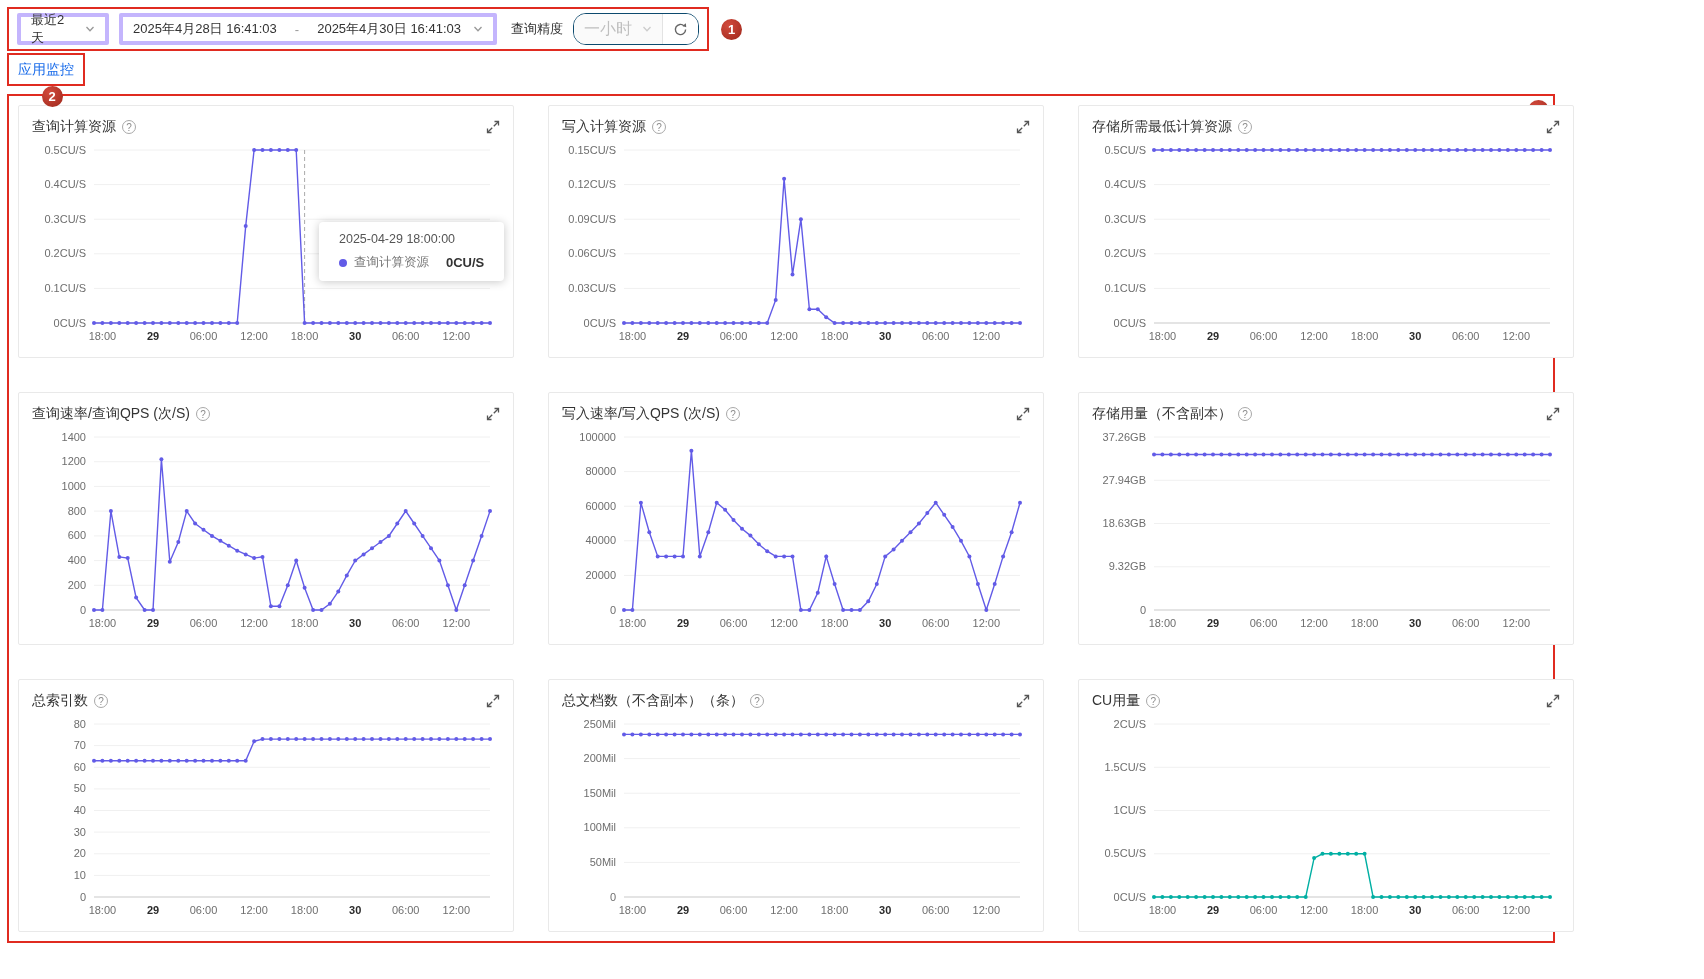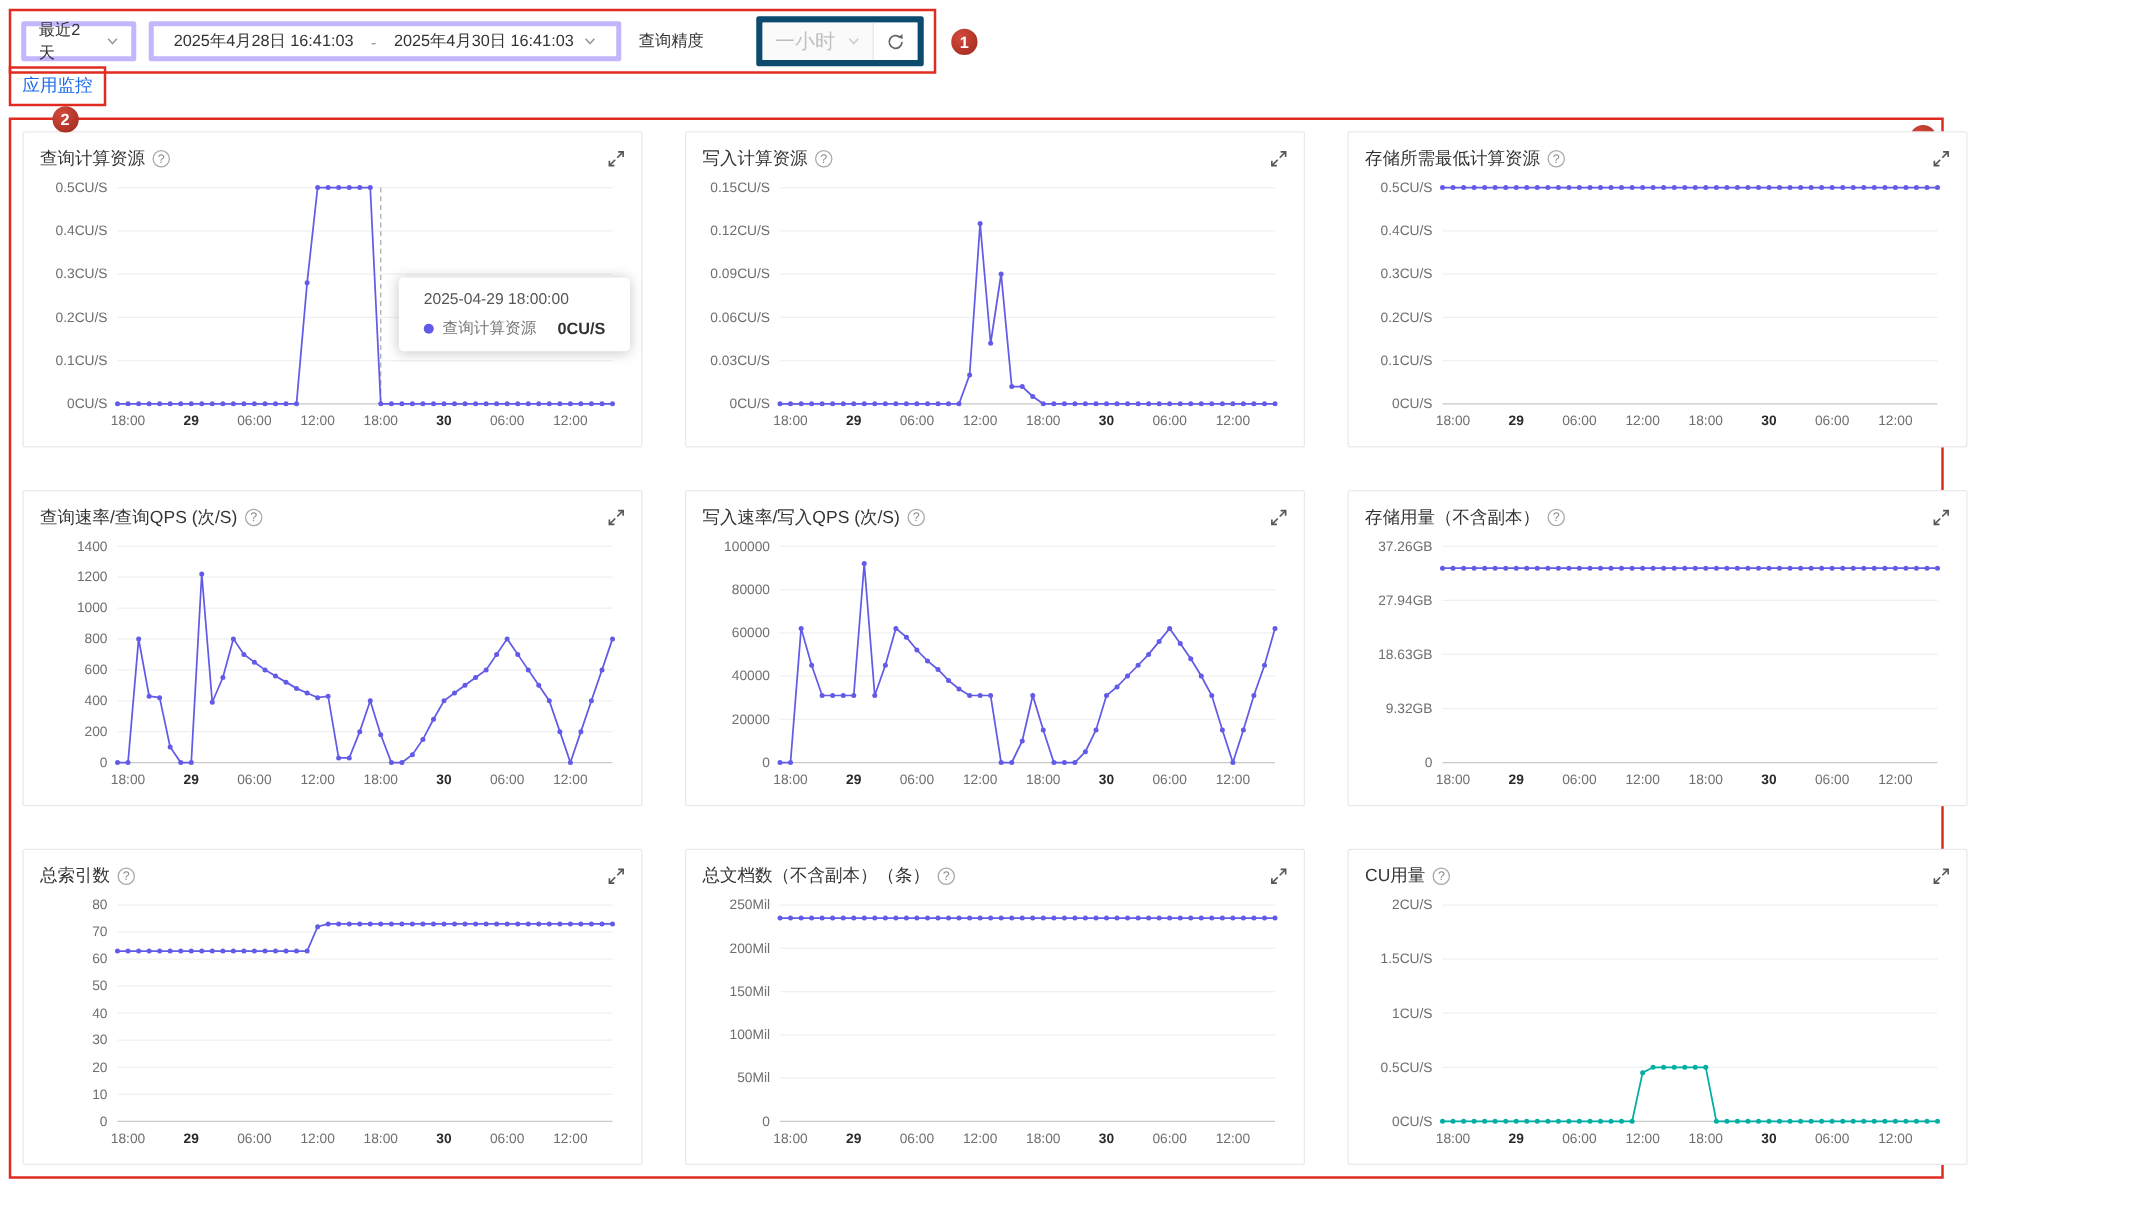--- a/index.html
+++ b/index.html
@@ -12,24 +12,24 @@
            width:21px; height:21px; border-radius:50%;
            background:radial-gradient(circle at 35% 30%, #d24a3c, #9e281c);
            color:#fff; font-size:13px; font-weight:bold; flex:0 0 auto; }
 
   
   .toolbar-row { position:absolute; top:7px; left:7px; display:flex; align-items:center; }
   .toolbar { display:flex; align-items:center; gap:10px; padding:4px 8px; background:#fff; }
   .ctl { height:23px; display:flex; align-items:center; border:4px solid #c4b5fd; border-radius:2px;
          background:#fff; font-size:13px; padding:12px 10px; gap:8px; cursor:pointer; }
   .range-select { width:92px; justify-content:space-between; }
-  .date-box { width:378px; justify-content:center; }
+  .date-box { width:378px; justify-content:space-between; }
   .date-box .sep { color:#999; padding:0 6px; }
   .precision-label { font-size:13px; color:#333; margin-left:4px; }
-  .ctl-group { display:flex; align-items:stretch; border:5px solid #0c4a6e; border-radius:2px; overflow:hidden;margin-left:32px; }
+  .ctl-group { display:flex; align-items:stretch; border:1px solid #0c4a6e; border-radius:13px; overflow:hidden; }
   .ctl-group .part { display:flex; align-items:center; gap:10px; padding:0 10px; height:30px; background:#fafafa; }
   .ctl-group .part + .part { border-left:1px solid #e3e3e3; background:#fff; cursor:pointer; }
   .disabled-text { color:#bfbfbf; }
   .chev { width:10px; height:10px; flex:0 0 auto; }
   .toolbar-row .badge { margin-left:12px; }
 
   
   .tabs-row { position:absolute; top:53px; left:7px; display:flex; align-items:center;flex-direction:column; }
   .tab-frame { padding:5px 9px; }
   .tab { font-size:14px; cursor:pointer; white-space:nowrap; }

